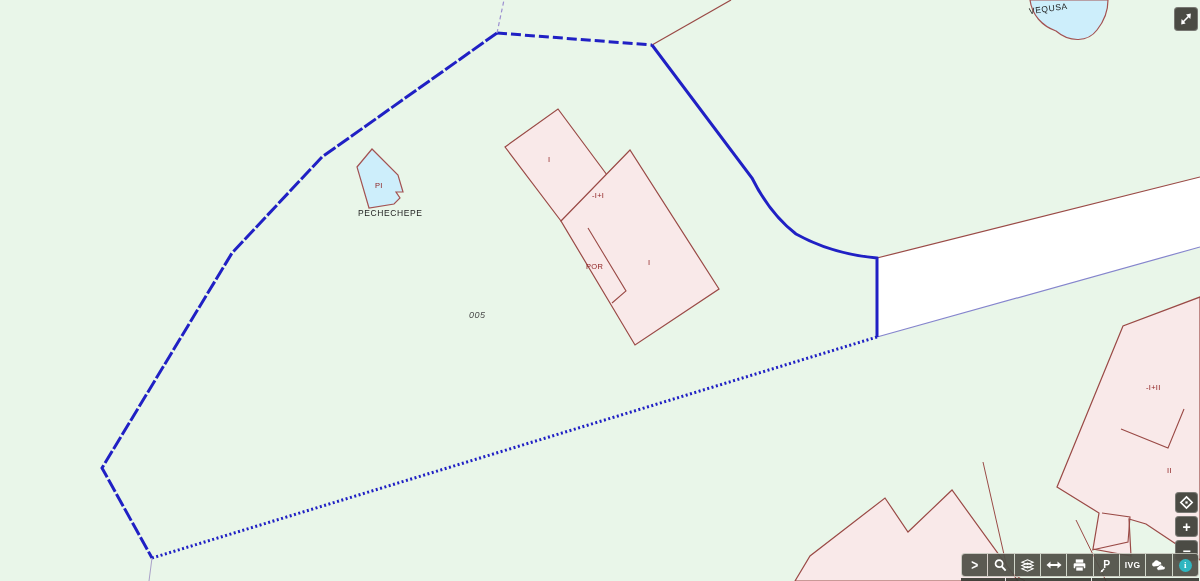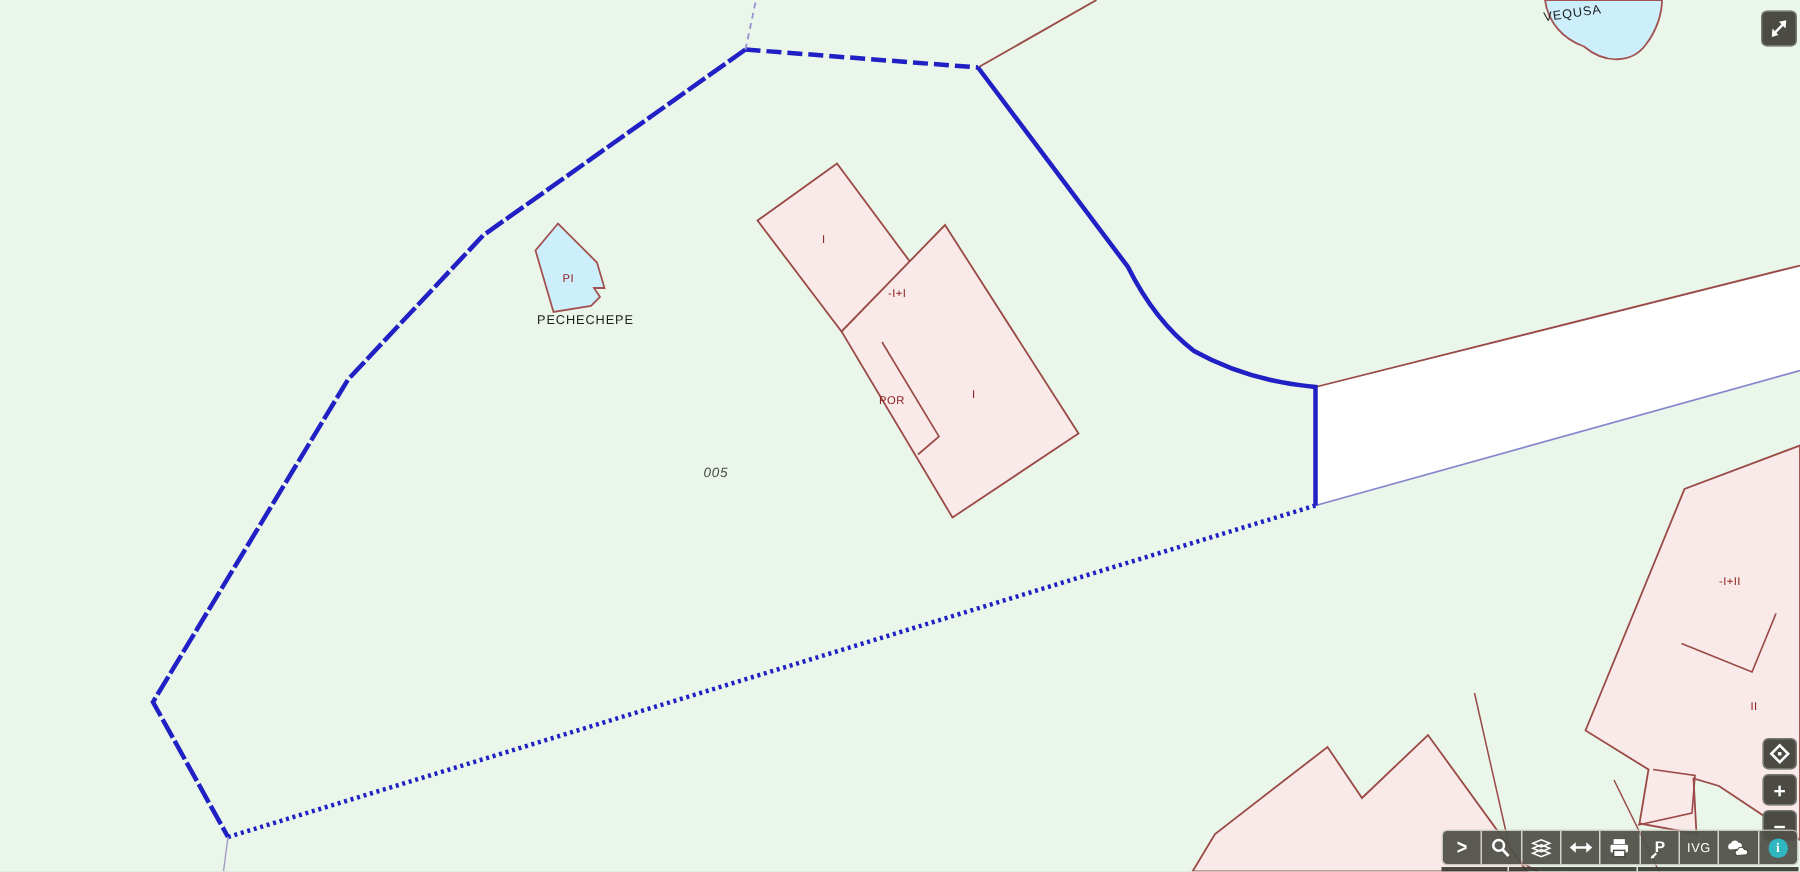--- a/index.html
+++ b/index.html
@@ -32,21 +32,21 @@
     position:absolute;left:961px;top:553px;width:238px;height:24px;
     display:flex;gap:1px;background:rgba(185,185,175,.55);
     border:1px solid rgba(200,200,190,.65);border-radius:4px;
     box-sizing:border-box;overflow:hidden;z-index:5;
   }
   .tbtn{
     flex:1 1 0;background:rgba(72,72,64,.87);display:flex;
     align-items:center;justify-content:center;color:#fff;cursor:pointer;
     min-width:0;
   }
-  .tbtn .txt{font-size:8.5px;font-weight:normal;letter-spacing:.4px;}
+  .tbtn .txt{font-size:8.5px;font-weight:bold;letter-spacing:.4px;}
   .tbtn .chev{font-size:12px;font-weight:bold;transform:scaleY(1.15);}
   .info-dot{
     width:13px;height:13px;border-radius:50%;background:#2fb6c0;
     color:#fff;font-size:9px;font-weight:bold;line-height:13px;
     text-align:center;font-family:"Liberation Serif","DejaVu Serif",serif;
   }
   
   .statusbar{
     position:absolute;left:961px;top:578px;width:238px;height:16px;
     background:rgba(56,56,50,.92);z-index:5;color:#fff;

